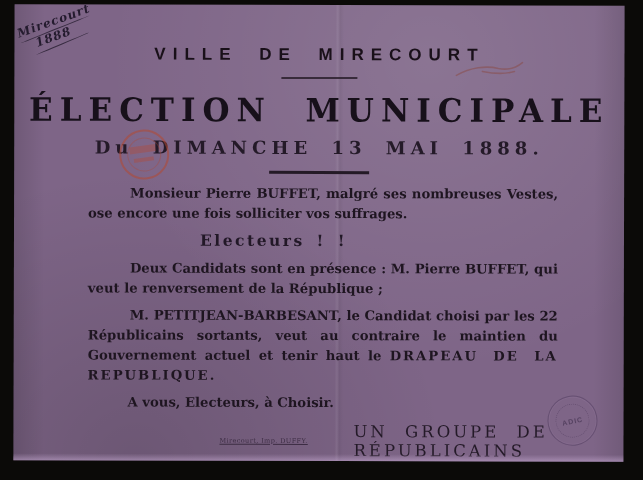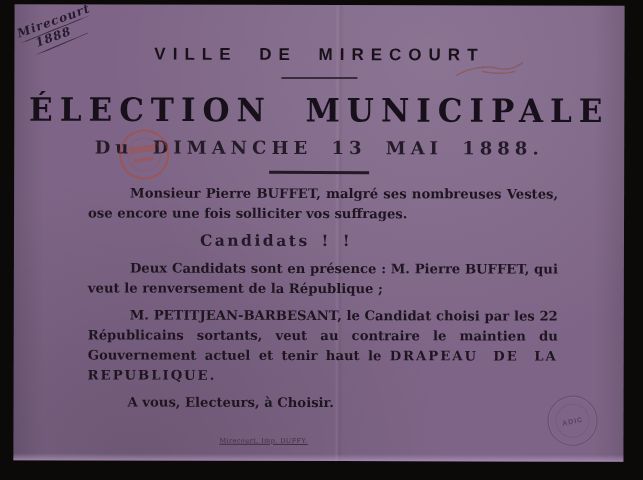--- a/index.html
+++ b/index.html
@@ -151,29 +151,30 @@
     <div class="rule rule-1"></div>
 
     <div class="main-title">ÉLECTION MUNICIPALE</div>
     <div class="date-line">Du DIMANCHE 13 MAI 1888.</div>
 
     <div class="rule rule-2"></div>
 
     <div class="body-text">
       <p class="para">Monsieur Pierre BUFFET, malgré ses nombreuses Vestes, ose encore une fois solliciter vos suffrages.</p>
 
-      <div class="electors-heading">Candidats ! !</div>
+      <div class="electors-heading">Electeurs ! !</div>
 
       <p class="para">Deux Candidats sont en présence : M. Pierre BUFFET, qui veut le renversement de la République ;</p>
 
       <p class="para"><span>M. PETITJEAN-BARBESANT, le Candidat choisi par les 22 Républicains sortants, veut au contraire le maintien du Gouvernement actuel et tenir haut le</span> <span class="spaced-caps">DRAPEAU DE LA REPUBLIQUE.</span></p>
 
       <p class="para closing">A vous, Electeurs, à Choisir.</p>
 
       <div class="footer-row">
+        <div class="signature">UN GROUPE DE RÉPUBLICAINS</div>
         <div class="imprint">Mirecourt, Imp. DUFFY.</div>
       </div>
     </div>
 
     <div class="stamp-red">
       <div class="smudge smudge-a"></div>
       <div class="smudge smudge-b"></div>
     </div>
 
     <svg class="red-scribble" viewBox="0 0 74 30">

